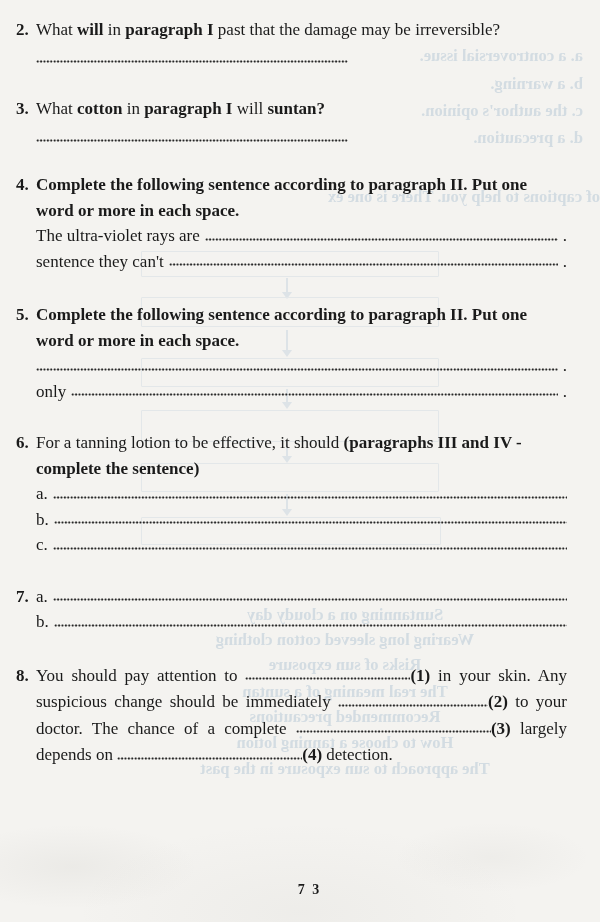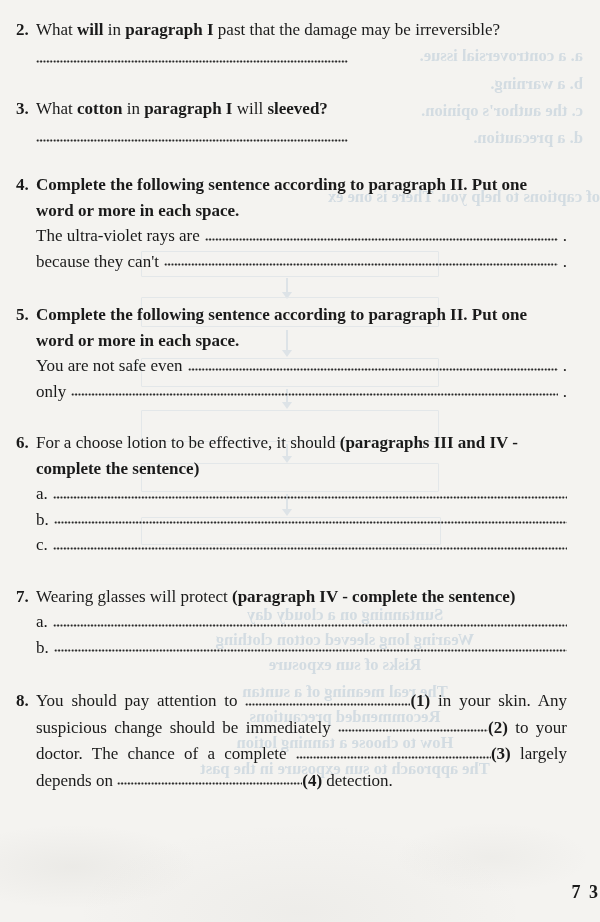--- a/index.html
+++ b/index.html
@@ -85,23 +85,23 @@
     background-image: radial-gradient(circle, #262626 1.05px, rgba(0,0,0,0) 1.35px);
     background-size: 3.4px 3.4px;
     background-repeat: repeat-x;
     background-position: 0 100%;
   }
   .marker { font-weight: bold; }
 
   .page-number {
     position: absolute;
     top: 882px; left: 0; right: 0;
-    text-align: right;
+    text-align: center;
     font-weight: bold;
-    font-size: 18px;
+    font-size: 14px;
     letter-spacing: 2px;
     z-index: 2;
     padding-left: 19px;
   }
 </style>
 </head>
 <body>
 
 <div class="ghost-layer">
 
@@ -139,82 +139,80 @@
     <span class="qnum">2.</span>
     <div class="qbody">
       <div><span>What </span><span class="b">will</span><span> in </span><span class="b">paragraph I</span><span> past that the damage may be irreversible?</span></div>
       <div class="dots dots-solo"></div>
     </div>
   </div>
 
   <div class="q mb-q3">
     <span class="qnum">3.</span>
     <div class="qbody">
-      <div><span>What </span><span class="b">cotton</span><span> in </span><span class="b">paragraph I</span><span> will </span><span class="b">sleeved?</span></div>
+      <div><span>What </span><span class="b">cotton</span><span> in </span><span class="b">paragraph I</span><span> will </span><span class="b">suntan?</span></div>
       <div class="dots dots-solo"></div>
     </div>
   </div>
 
   <div class="q mb-q4">
     <span class="qnum">4.</span>
     <div class="qbody">
       <div class="hdr">Complete the following sentence according to paragraph II. Put one word or more in each space.</div>
       <div class="ansline">
         <span class="item-label">The ultra-violet rays are</span>
         <span class="dots dots-fill"></span>
         <span class="tail">.</span>
       </div>
       <div class="ansline">
-        <span class="item-label">because they can't</span>
+        <span class="item-label">sentence they can't</span>
         <span class="dots dots-fill"></span>
         <span class="tail">.</span>
       </div>
     </div>
   </div>
 
   <div class="q mb-q5">
     <span class="qnum">5.</span>
     <div class="qbody">
       <div class="hdr">Complete the following sentence according to paragraph II. Put one word or more in each space.</div>
       <div class="ansline">
-        <span class="item-label">You are not safe even</span>
         <span class="dots dots-fill"></span>
         <span class="tail">.</span>
       </div>
       <div class="ansline">
         <span class="item-label">only</span>
         <span class="dots dots-fill"></span>
         <span class="tail">.</span>
       </div>
     </div>
   </div>
 
   <div class="q mb-q6">
     <span class="qnum">6.</span>
     <div class="qbody">
-      <div><span>For a choose lotion to be effective, it should </span><span class="b">(paragraphs III and IV - complete the sentence)</span></div>
+      <div><span>For a tanning lotion to be effective, it should </span><span class="b">(paragraphs III and IV - complete the sentence)</span></div>
       <div class="ansline">
         <span class="item-label">a.</span>
         <span class="dots dots-fill"></span>
       </div>
       <div class="ansline">
         <span class="item-label">b.</span>
         <span class="dots dots-fill"></span>
       </div>
       <div class="ansline">
         <span class="item-label">c.</span>
         <span class="dots dots-fill"></span>
       </div>
     </div>
   </div>
 
   <div class="q mb-q7">
     <span class="qnum">7.</span>
     <div class="qbody">
-      <div><span>Wearing glasses will protect </span><span class="b">(paragraph IV - complete the sentence)</span></div>
       <div class="ansline">
         <span class="item-label">a.</span>
         <span class="dots dots-fill"></span>
       </div>
       <div class="ansline">
         <span class="item-label">b.</span>
         <span class="dots dots-fill"></span>
       </div>
     </div>
   </div>

